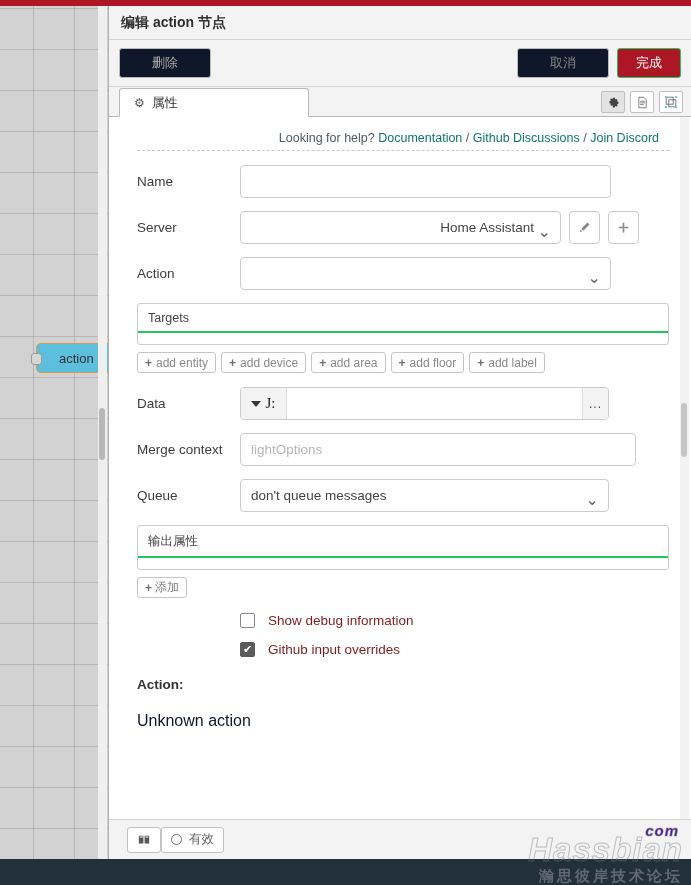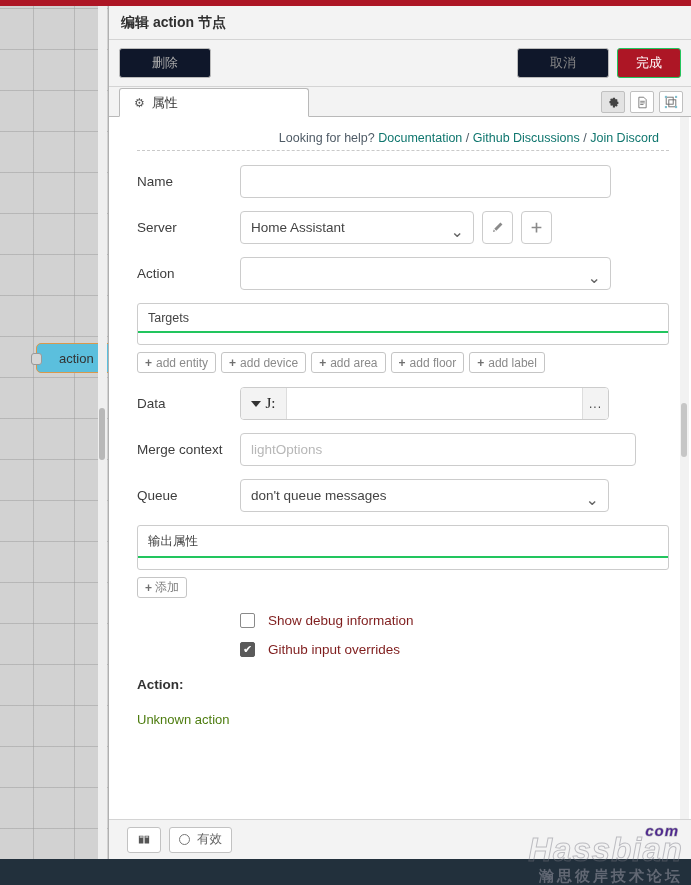--- a/index.html
+++ b/index.html
@@ -198,21 +198,21 @@
     border-radius: 4px;
     background: #fff;
     font-size: 13.5px;
     color: #444;
     padding: 0 10px;
     font-family: "Liberation Sans", sans-serif;
     outline: none;
   }
   input.ctl::placeholder { color: #b7b7b7; }
   .w-name  { width: 371px; }
-  .w-server{ width: 234px; }
+  .w-server{ width: 321px; text-align: right; }
   .w-action{ width: 371px; }
   .w-merge { width: 396px; }
   .w-queue { width: 369px; }
 
   .sel-wrap { position: relative; display: inline-block; }
   .sel-wrap .chev {
     position: absolute; right: 10px; top: 11px;
     pointer-events: none;
     color: #666;
   }
@@ -341,21 +341,21 @@
     content: "✔";
     color: #fff; font-size: 11px; line-height: 1;
   }
   .check-row .clabel { font-size: 13.5px; color: #7f1d1d; }
 
   .sec-title {
     font-size: 13.5px; font-weight: bold;
     color: #333;
     margin-top: 20px; margin-bottom: 20px;
   }
-  .sec-text { font-size: 13px; color: #4d7c0f; }
+  .sec-text { font-size: 16px; color: #0f172a; }
 
   
   .dlg-scroll {
     position: absolute;
     right: 2px; top: 0;
     width: 9px; height: 100%;
     background: #f2f2f2;
   }
   .dlg-scroll .thumb {
     position: absolute;
@@ -365,21 +365,20 @@
     border-radius: 3px;
   }
 
   
   .dlg-footer {
     height: 40px;
     background: #f3f3f3;
     border-top: 1px solid #d4d4d4;
     display: flex; align-items: center;
     padding-left: 18px;
-    gap: 8px;
   }
   .foot-btn {
     height: 26px;
     border: 1px solid #c2c2c2;
     background: #fff;
     border-radius: 3px;
     display: flex; align-items: center;
     padding: 0 9px;
     font-size: 12.5px;
     color: #666;

